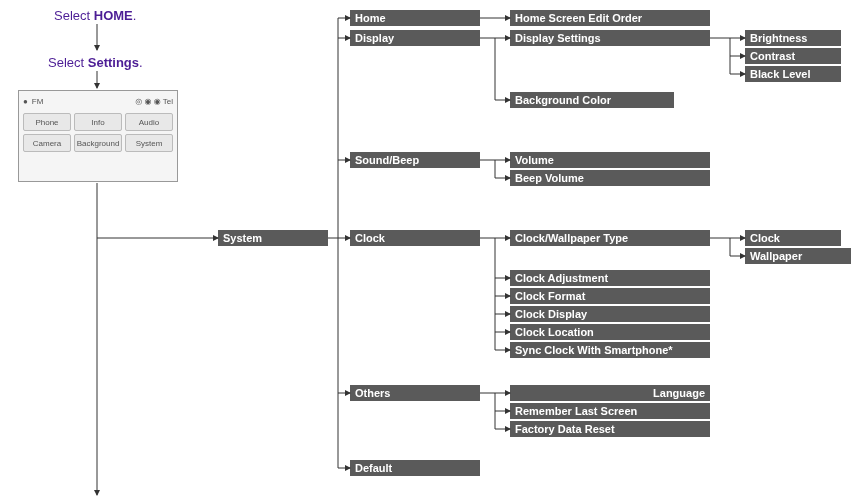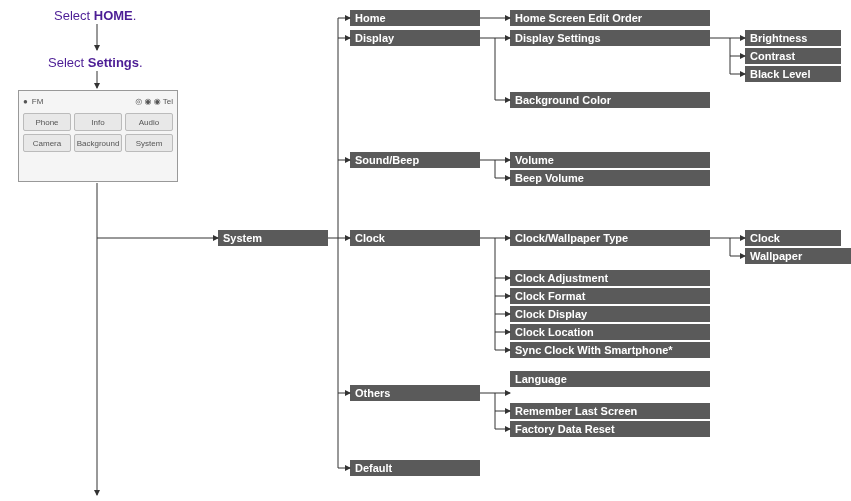--- a/index.html
+++ b/index.html
@@ -111,30 +111,30 @@
 
 <div class="node" style="left:350px; top:10px;  width:130px;">Home</div>
 <div class="node" style="left:350px; top:30px;  width:130px;">Display</div>
 <div class="node" style="left:350px; top:152px; width:130px;">Sound/Beep</div>
 <div class="node" style="left:350px; top:230px; width:130px;">Clock</div>
 <div class="node" style="left:350px; top:385px; width:130px;">Others</div>
 <div class="node" style="left:350px; top:460px; width:130px;">Default</div>
 
 <div class="node" style="left:510px; top:10px;  width:200px;">Home Screen Edit Order</div>
 <div class="node" style="left:510px; top:30px;  width:200px;">Display Settings</div>
-<div class="node" style="left:510px; top:92px;  width:200px;">Background Color</div>
+<div class="node" style="left:510px; top:92px;  width:164px;">Background Color</div>
 <div class="node" style="left:510px; top:152px; width:200px;">Volume</div>
 <div class="node" style="left:510px; top:170px; width:200px;">Beep Volume</div>
 <div class="node" style="left:510px; top:230px; width:200px;">Clock/Wallpaper Type</div>
 <div class="node" style="left:510px; top:270px; width:200px;">Clock Adjustment</div>
 <div class="node" style="left:510px; top:288px; width:200px;">Clock Format</div>
 <div class="node" style="left:510px; top:306px; width:200px;">Clock Display</div>
 <div class="node" style="left:510px; top:324px; width:200px;">Clock Location</div>
 <div class="node" style="left:510px; top:342px; width:200px;">Sync Clock With Smartphone*</div>
-<div class="node" style="left:510px; top:371px; width:200px;">Language</div>
+<div class="node" style="left:510px; top:385px; width:200px;text-align:right;">Language</div>
 <div class="node" style="left:510px; top:403px; width:200px;">Remember Last Screen</div>
 <div class="node" style="left:510px; top:421px; width:200px;">Factory Data Reset</div>
 
 <div class="node" style="left:745px; top:30px; width:96px;">Brightness</div>
 <div class="node" style="left:745px; top:48px; width:96px;">Contrast</div>
 <div class="node" style="left:745px; top:66px; width:96px;">Black Level</div>
 <div class="node" style="left:745px; top:230px; width:96px;">Clock</div>
 <div class="node" style="left:745px; top:248px; width:116px;">Wallpaper</div>
 
 <svg class="connectors">

